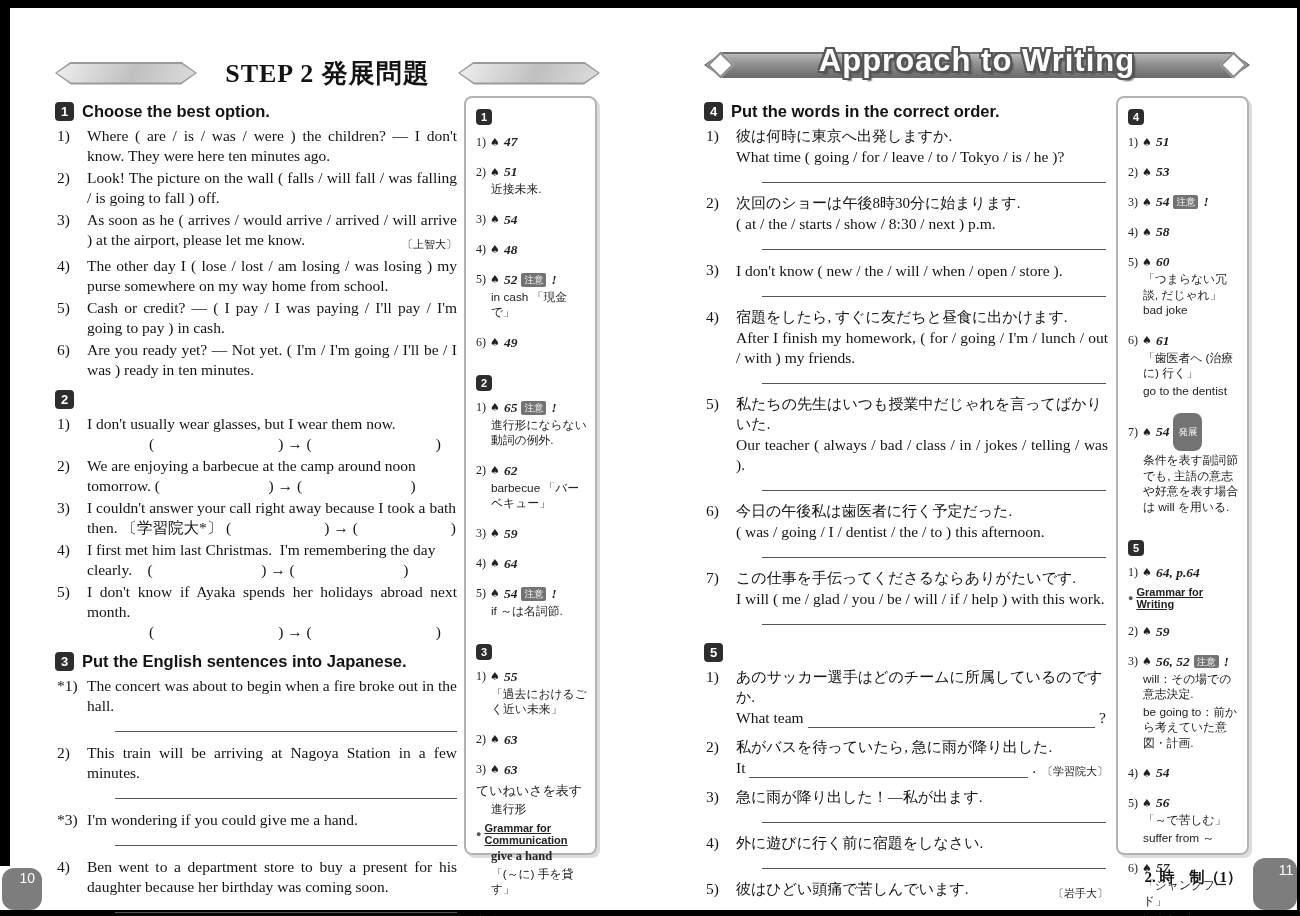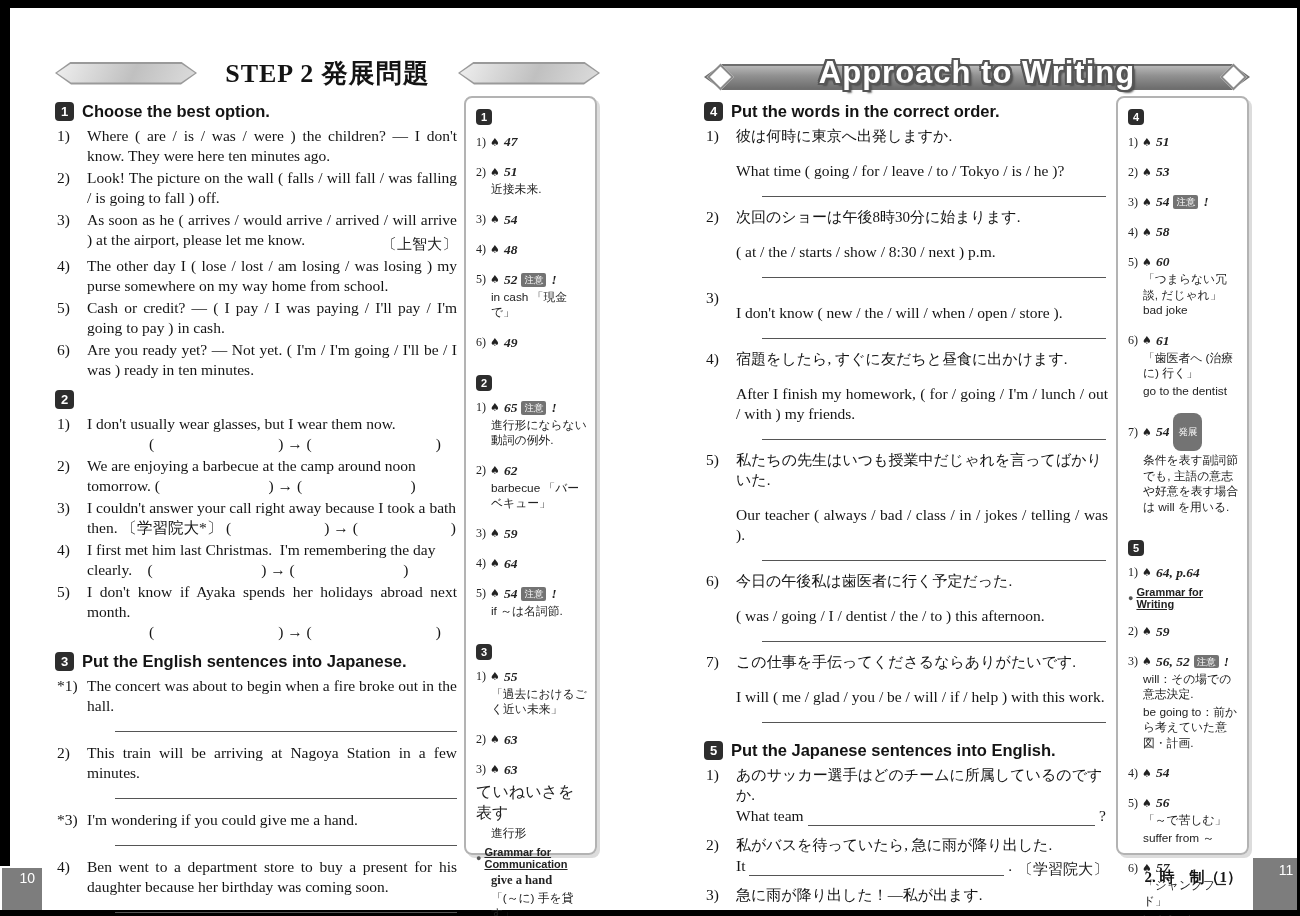--- a/index.html
+++ b/index.html
@@ -15,21 +15,21 @@
   .step-header{position:absolute;left:55px;top:57px;width:545px;height:32px;
                display:flex;align-items:center;justify-content:space-between;}
   .hexa{position:relative;width:142px;height:23px;background:#9a9a9a;
         clip-path:polygon(16px 0,calc(100% - 16px) 0,100% 50%,calc(100% - 16px) 100%,16px 100%,0 50%);}
   .hexa::after{content:"";position:absolute;inset:2px;
         background:linear-gradient(115deg,#efefef,#c0c0c0 55%,#dcdcdc);
         clip-path:polygon(14px 0,calc(100% - 14px) 0,100% 50%,calc(100% - 14px) 100%,14px 100%,0 50%);}
   .step-title{font-family:"Liberation Serif",serif;font-weight:bold;font-size:26px;letter-spacing:1px;}
 
   
-  .atw-header{position:absolute;left:704px;top:50px;width:546px;height:48px;}
+  .atw-header{position:absolute;left:704px;top:38px;width:546px;height:48px;}
   .atw-bar{position:absolute;left:0;right:0;top:14px;height:26px;background:#6e6e6e;
         clip-path:polygon(18px 0,calc(100% - 18px) 0,100% 50%,calc(100% - 18px) 100%,18px 100%,0 50%);}
   .atw-bar::after{content:"";position:absolute;inset:2px;
         background:linear-gradient(180deg,#b8b8b8,#909090 45%,#6f6f6f);
         clip-path:polygon(16px 0,calc(100% - 16px) 0,100% 50%,calc(100% - 16px) 100%,16px 100%,0 50%);}
   .diamond{position:absolute;top:27px;width:15px;height:15px;background:#fff;border:2px solid #8a8a8a;
         transform:translate(0,-50%) rotate(45deg);z-index:2;}
   .diamond.dl{left:7px;} .diamond.dr{right:7px;}
   .atw-title{position:absolute;left:0;right:0;top:5px;text-align:center;z-index:3;
         font-family:"Liberation Sans",sans-serif;font-weight:bold;font-size:31px;letter-spacing:1px;color:#fff;
@@ -44,23 +44,23 @@
   .exh{display:flex;align-items:center;gap:8px;margin:6px 0 5px;
        font-family:"Liberation Sans",sans-serif;font-weight:bold;font-size:16.5px;}
   .numbadge{display:inline-flex;flex-shrink:0;width:19px;height:19px;background:#2d2d2d;color:#fff;
        border-radius:4px;align-items:center;justify-content:center;
        font-family:"Liberation Sans",sans-serif;font-weight:bold;font-size:13px;}
   .item{display:flex;margin-bottom:2px;font-size:15.5px;line-height:20px;}
   .inum{width:30px;flex-shrink:0;padding-left:2px;}
   .ibody{flex:1;min-width:0;}
   .itext{text-align:justify;}
   .pre{white-space:pre-wrap;}
-  .src{float:right;font-family:"Liberation Sans",sans-serif;font-size:15px;color:#222;margin-left:6px;margin-top:4px;}
+  .src{float:right;font-family:"Liberation Sans",sans-serif;font-size:11px;color:#222;margin-left:6px;margin-top:4px;}
   .jp{font-size:15px;}
-  .en{text-align:justify;margin-top:15px;}
+  .en{text-align:justify;margin-top:1px;}
   .rule{border-bottom:1.2px solid #555;height:12px;margin:3px 2px 8px 26px;}
   .ex-to_japanese .rule{height:13px;margin:2px 0 9px 28px;}
   .ansrow{display:flex;align-items:flex-end;margin:1px 2px 7px 0;}
   .ansrow .fill{flex:1;border-bottom:1.2px solid #555;height:14px;margin:0 4px;}
   .ex{margin-bottom:10px;}
 
   
   .sb{position:absolute;top:96px;width:133px;height:759px;box-sizing:border-box;
       border:2px solid #b3b3b3;border-radius:8px;box-shadow:3px 3px 0 #dcdcdc;
       padding:11px 8px 8px 10px;font-family:"Liberation Sans",sans-serif;font-size:11.8px;color:#222;}
@@ -68,33 +68,33 @@
   .sb-section{margin-bottom:24px;}
   .sb-badge{width:16px;height:16px;font-size:11px;margin-bottom:9px;}
   .sbi{margin-bottom:14px;}
   .sbi-head{display:flex;align-items:center;gap:4px;flex-wrap:wrap;}
   .sbnum{font-family:"Liberation Serif",serif;font-size:12px;}
   .spade{font-family:"DejaVu Sans",sans-serif;font-size:11px;}
   .ref{font-family:"Liberation Serif",serif;font-style:italic;font-weight:bold;font-size:13.5px;}
   .badge{background:#737373;color:#fff;font-size:9.5px;line-height:1.25;padding:1px 3px;border-radius:2px;}
   .badge.hatten{border-radius:8px;padding:13px 5px;}
   .pencil{font-family:"Liberation Serif",serif;font-style:italic;font-weight:bold;font-size:13px;margin-left:1px;}
-  .sbtail{font-size:16px;}
+  .sbtail{font-size:13px;}
   .sbl{margin:2px 0 0 15px;line-height:1.32;}
   .grammar{display:flex;align-items:center;gap:3px;margin:5px 0 1px 0;
            font-family:"Liberation Sans",sans-serif;font-weight:bold;font-size:11px;}
   .gdot{color:#555;font-size:9px;}
   .gtitle{text-decoration:underline;}
   .gline-en{font-family:"Liberation Serif",serif;font-weight:bold;font-size:12.5px;}
 
   
   .footer-label{position:absolute;right:58px;top:868px;font-weight:bold;font-size:15px;
                 font-family:"Liberation Serif",serif;}
   .pageno{position:absolute;background:#7d7d7d;color:#fff;font-family:"Liberation Sans",sans-serif;
-          font-size:14px;box-sizing:border-box;}
+          font-size:14px;box-sizing:border-box;border-radius:12px;}
   .pageno-left{left:2px;top:868px;width:40px;height:42px;text-align:right;padding:2px 7px 0 0;}
   .pageno-right{right:3px;top:858px;width:44px;height:52px;text-align:center;padding:4px 0 0 22px;}
 </style>
 </head>
 <body>
 
 <div class="page">
   <div class="frame-top"></div>
   <div class="frame-bottom"></div>
   <div class="frame-left"></div>
@@ -405,21 +405,20 @@
           <div class="ibody">
             <div class="jp">この仕事を手伝ってくださるならありがたいです.</div>
             <div class="en">I will ( me / glad / you / be / will / if / help ) with this work.</div>
             <div class="rule"></div>
           </div>
         </div>
       </section>
       <section class="ex ex-to_english">
         <div class="exh">
           <span class="numbadge">5</span>
-          <span class="extitle">Put the Japanese sentences into English.</span>
         </div>
         <div class="item">
           <div class="inum">1)</div>
           <div class="ibody">
             <div class="jp">あのサッカー選手はどのチームに所属しているのですか.</div>
             <div class="ansrow">
               <span class="prefix">What team</span>
               <span class="fill"></span>
               <span class="suffix">?</span>
             </div>

